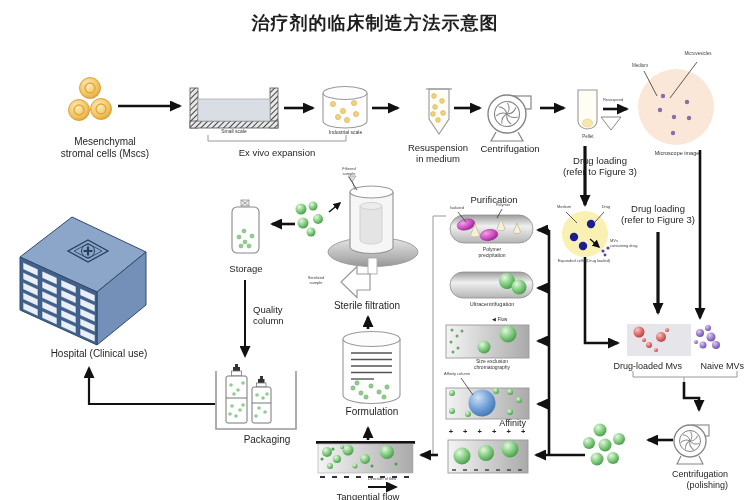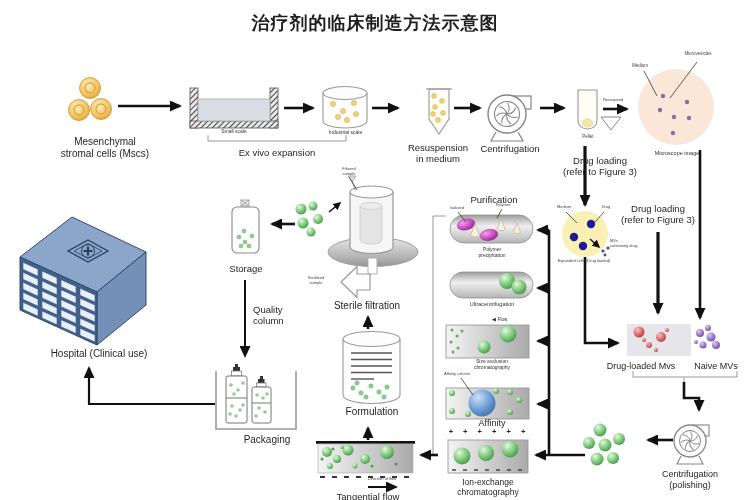--- a/index.html
+++ b/index.html
@@ -2,21 +2,21 @@
 <html><head>
 <meta charset="utf-8">
 <style>
   html,body{margin:0;padding:0;background:#fff;}
   .canvas{position:relative;width:750px;height:500px;background:#fff;overflow:hidden;
           font-family:"Liberation Sans","DejaVu Sans",sans-serif;color:#1a1a1a;}
   svg.layer{position:absolute;left:0;top:0;}
   .lbl{position:absolute;text-align:center;white-space:pre-line;line-height:1.18;color:#1f1f1f;}
   .lbl.left{text-align:left;}
   .title{font-weight:700;font-size:18px;letter-spacing:1px;}
-  .f10{font-size:10px;} .f95{font-size:9.5px;} .f9{font-size:9px;} .f85{font-size:8.5px;}
+  .f10{font-size:10px;} .f95{font-size:9.5px;} .f9{font-size:9px;text-align:right;} .f85{font-size:8.5px;}
   .f55{font-size:5.5px;color:#333;} .f5{font-size:5px;color:#333;}
   .f45{font-size:4.5px;color:#444;} .f4{font-size:4px;color:#444;}
   .plus{font-size:7.5px;font-weight:700;letter-spacing:4px;color:#222;}
   .flowcall{position:absolute;font-size:4.5px;color:#222;}
   .flowcall .tri{font-size:5px;margin-right:2px;}
 </style>
 </head>
 <body>
 
 <div class="canvas">
@@ -498,22 +498,20 @@
 precipitation</div>
 <div class="lbl f55" style="left:452px;top:301px;width:80px;">Ultracentrifugation</div>
 
 <div class="flowcall" style="left:492px;top:316px;"><span class="tri">◀</span><span>Flow</span></div>
 
 <div class="lbl f5" style="left:458px;top:359px;width:68px;">Size exclusion
 chromatography</div>
 <div class="lbl f4 left" style="left:444px;top:372px;width:40px;">Affinity column</div>
 <div class="lbl f9" style="left:458px;top:418px;width:68px;">Affinity</div>
 <div class="lbl plus" style="left:448px;top:428px;width:82px;">+   +   +   +   +   +</div>
-<div class="lbl f85" style="left:444px;top:477px;width:88px;">Ion-exchange
-chromatography</div>
 
 <div class="lbl f4" style="left:352px;top:477px;width:60px;">Direction of flow</div>
 <div class="lbl f95" style="left:326px;top:491px;width:84px;">Tangential flow</div>
 <div class="lbl f10" style="left:340px;top:406px;width:64px;">Formulation</div>
 <div class="lbl f10" style="left:328px;top:300px;width:78px;">Sterile filtration</div>
 <div class="lbl f4" style="left:333px;top:167px;width:32px;">Filtered
 sample</div>
 <div class="lbl f4" style="left:298px;top:276px;width:36px;">Sterilized
 sample</div>
 

